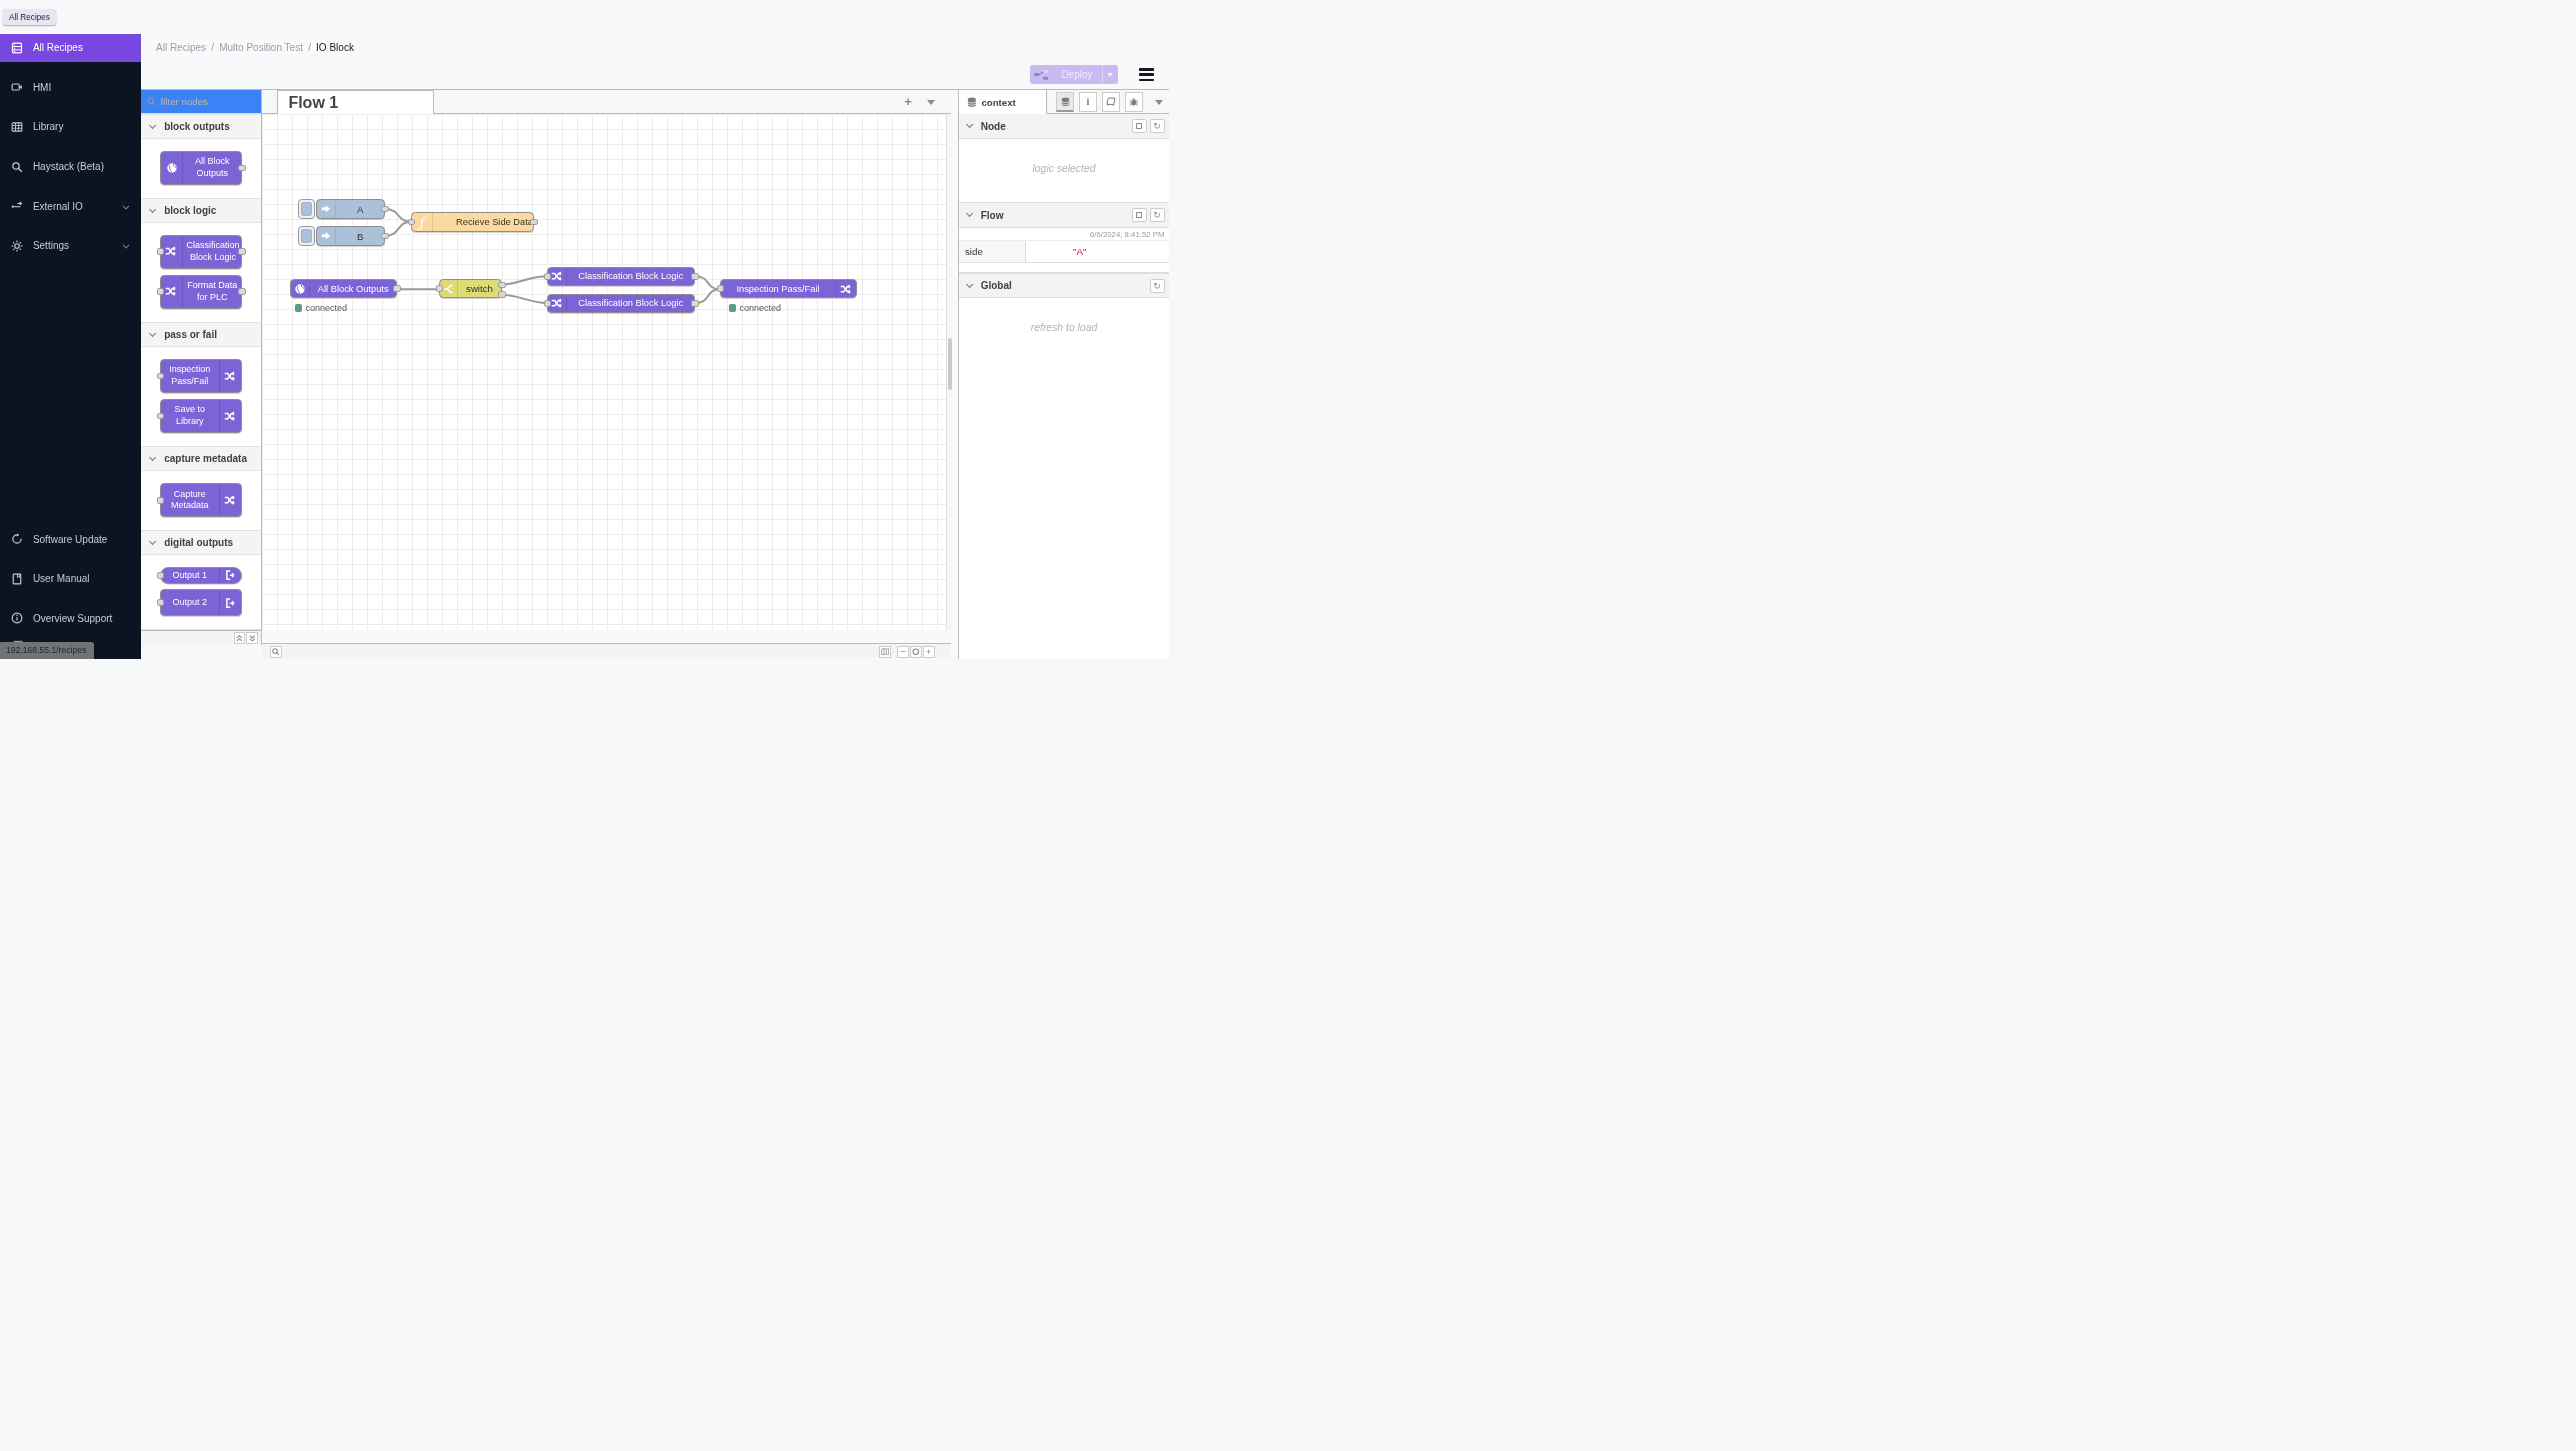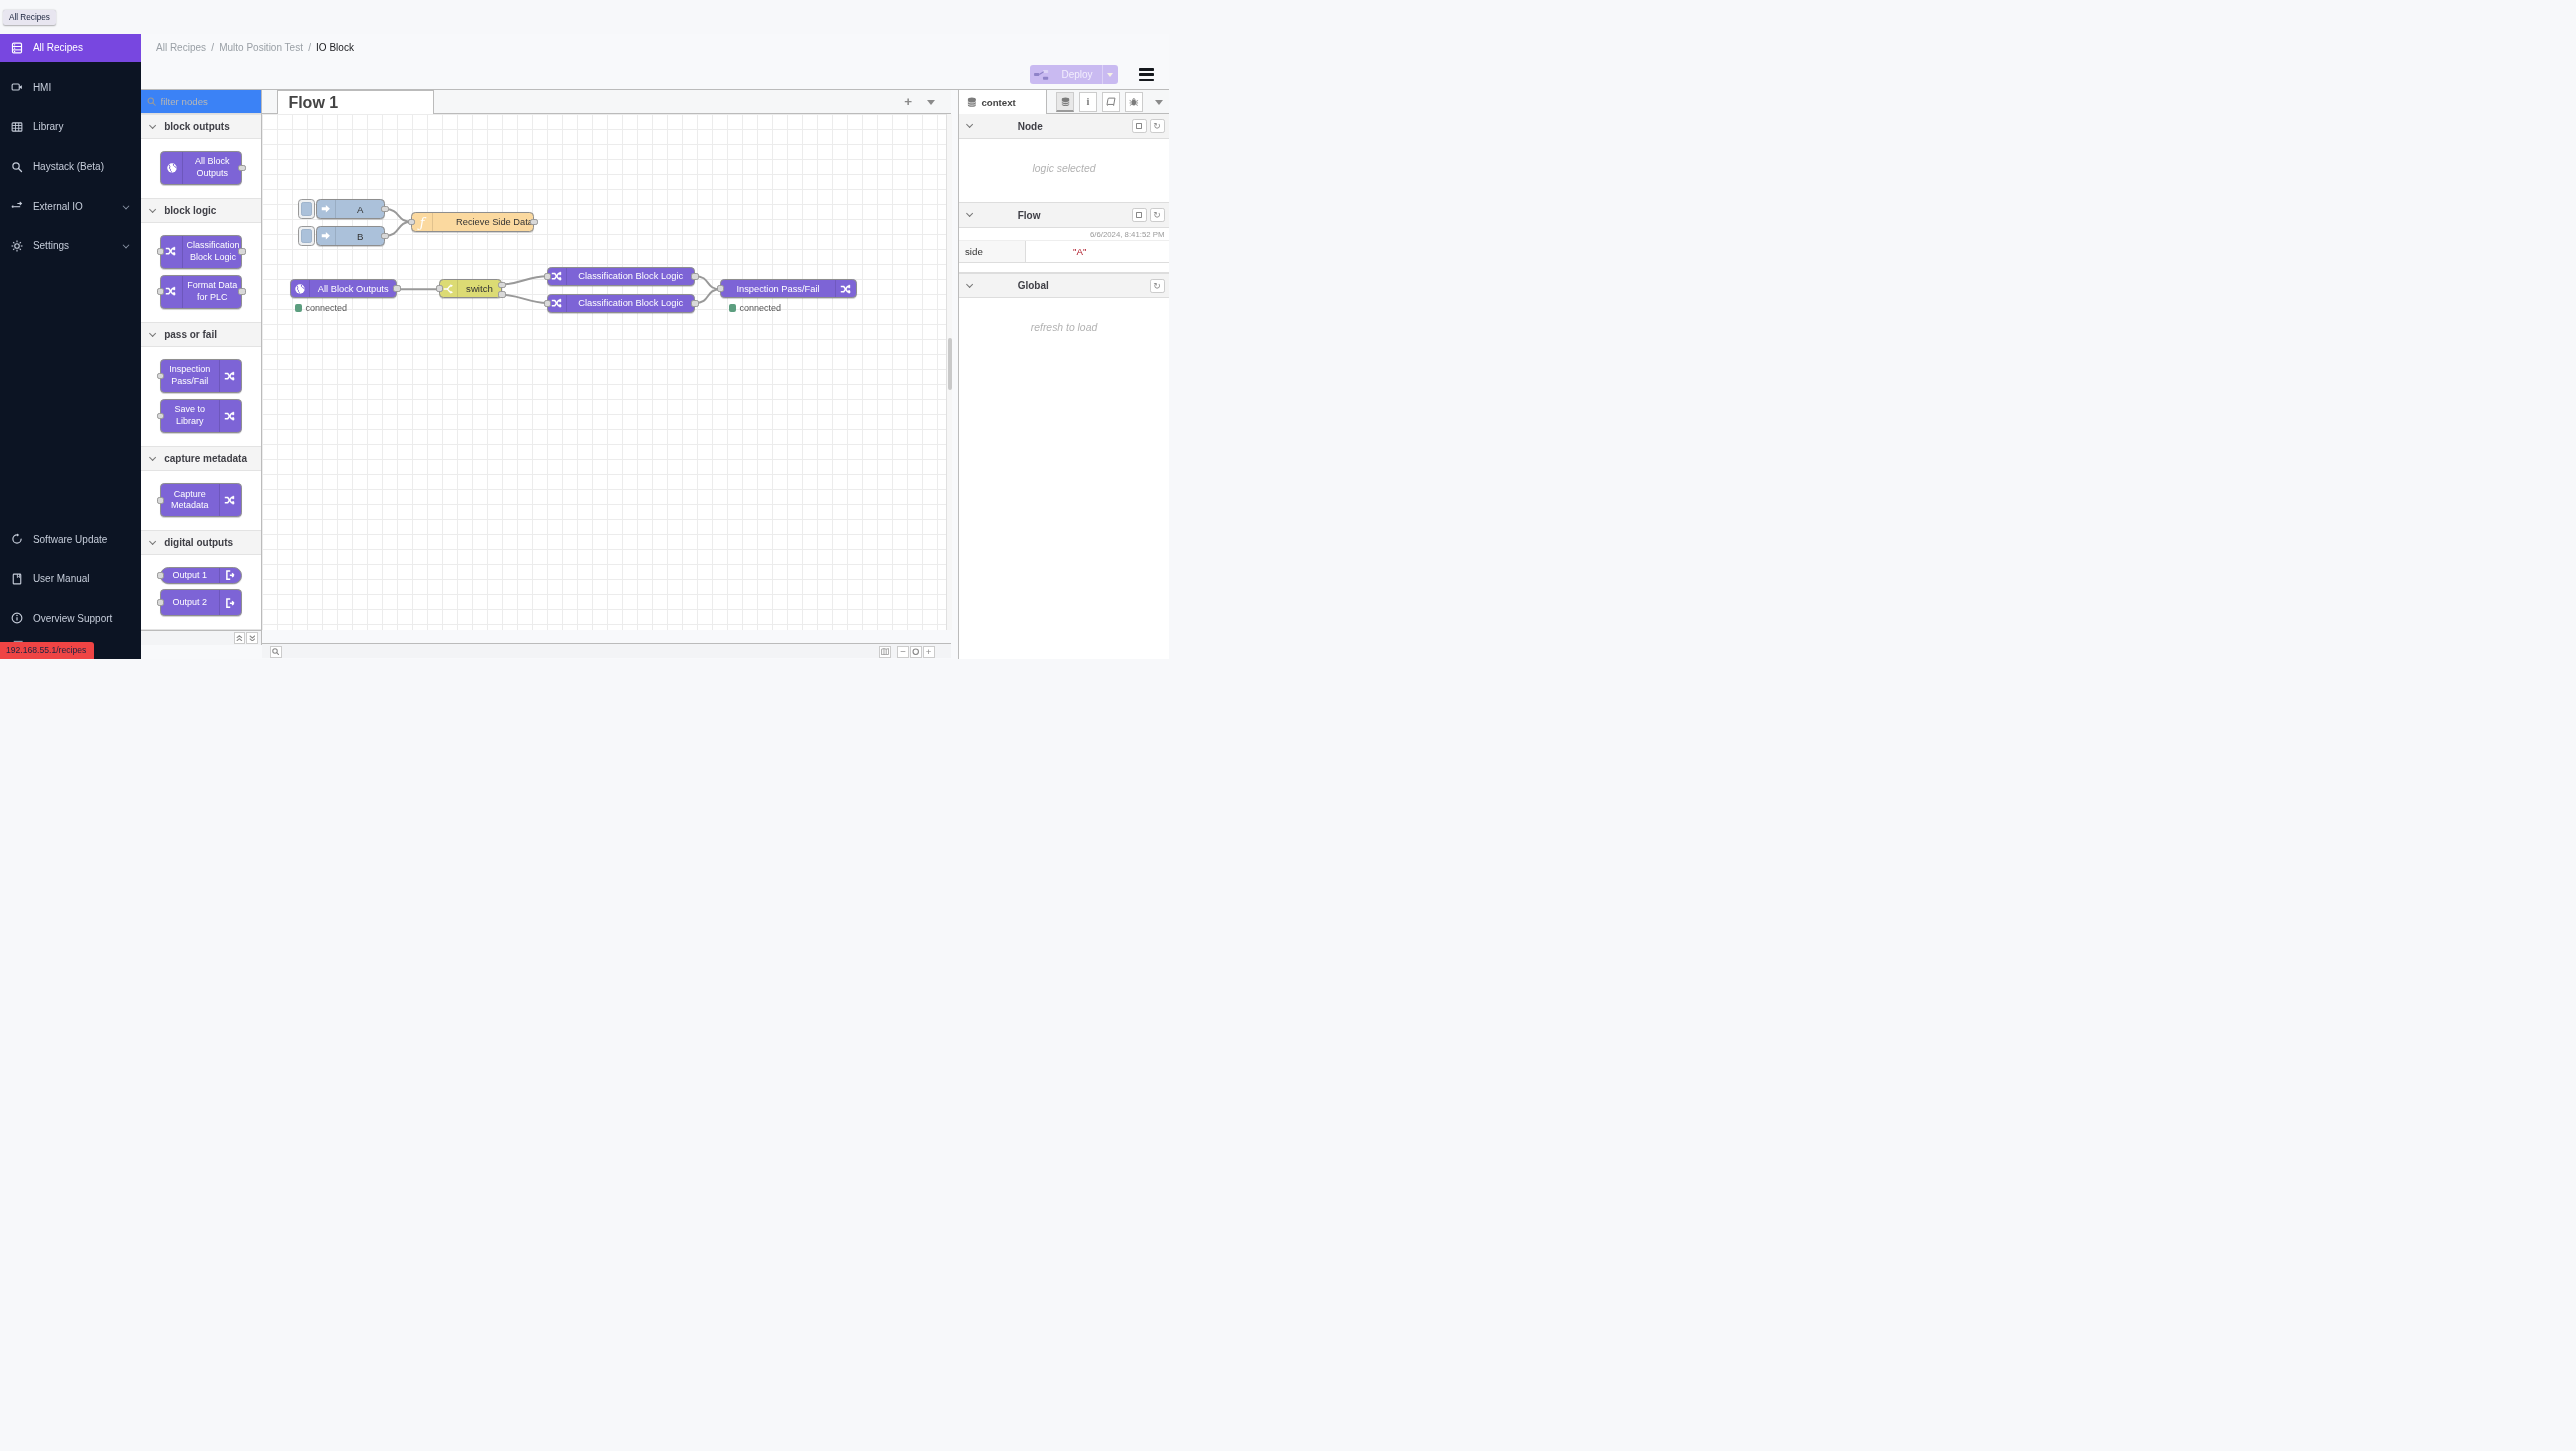--- a/index.html
+++ b/index.html
@@ -20,21 +20,21 @@
 
   
   .sidebar { position:absolute; left:0; top:34px; width:141px; height:625px; background:#0c1423; }
   .nav-item { display:flex; align-items:center; height:27.6px; padding-left:11.2px; color:#c6cdda; font-size:10px; cursor:pointer; position:relative; }
   .nav-item svg { flex:0 0 12px; margin-right:9.7px; }
   .nav-item.active { background:#7847e0; color:#fff; }
   .nav-item .chev { position:absolute; right:12px; top:10.4px; width:6px; height:6px; border-right:1.5px solid #8d97a8; border-bottom:1.5px solid #8d97a8; transform:rotate(45deg) scale(.8); }
   .nav-gap { height:12px; }
   .nav-footer { position:absolute; left:0; bottom:27px; width:100%; }
   .collapse-row { position:absolute; left:10.4px; bottom:6px; color:#8d97a8; }
-  .status-tooltip { position:absolute; left:0; bottom:0; background:#ef4444; color:#1a2340; font-size:8.6px; padding:3px 7.5px 3.7px 6px; border-top-right-radius:3px; z-index:40; }
+  .status-tooltip { position:absolute; left:0; bottom:0; background:#737373; color:#1a2340; font-size:8.6px; padding:3px 7.5px 3.7px 6px; border-top-right-radius:3px; z-index:40; }
 
   
   .content { position:absolute; left:141px; top:34px; width:1028px; height:625px; background:#f8f9fb; }
   .breadcrumb { position:absolute; left:15px; top:8.2px; font-size:10px; color:#9aa0a6; }
   .breadcrumb .sep { margin:0 5.2px; }
   .breadcrumb .current { color:#202124; }
   .deploy-btn { position:absolute; right:51px; top:31px; width:88px; height:19.4px; background:#c9baf1; border-radius:3px; display:flex; align-items:center; cursor:default; }
   .deploy-btn .dicon { width:22.4px; display:flex; justify-content:center; }
   .deploy-btn .dlabel { flex:1; color:#f2edfd; font-size:10px; text-align:center; }
   .deploy-btn .dcaret { width:16.4px; display:flex; justify-content:center; align-items:center; border-left:0.7px solid rgba(255,255,255,.35); height:100%; }
@@ -104,21 +104,21 @@
   .rp-header { position:absolute; left:0; top:0; width:100%; height:24px; background:#f6f7f8; border-bottom:0.7px solid #bbb; }
   .ctx-tab { position:absolute; left:0; top:0; height:24px; width:88px; background:#fff; border-right:0.7px solid #bbb; display:flex; align-items:center; padding-left:7.5px; font-size:9.7px; font-weight:bold; color:#444; cursor:pointer; }
   .ctx-tab svg { margin-right:5.2px; }
   .rp-iconbtn { position:absolute; top:2.2px; width:18px; height:19.4px; background:#fff; border:0.7px solid #ccc; display:flex; align-items:center; justify-content:center; cursor:pointer; }
   .rp-iconbtn.sel { background:#e8e8e8; border-bottom:2.2px solid #9a9a9a; }
   .rp-caret { position:absolute; top:9.7px; right:6px; width:0; height:0; border-left:4.5px solid transparent; border-right:4.5px solid transparent; border-top:5.2px solid #8a8a8a; cursor:pointer; }
 
   .rsection { border-bottom:0.7px solid #ddd; }
   .rsection-header { height:25px; background:#f3f3f3; border-bottom:0.7px solid #ddd; display:flex; align-items:center; padding-left:7.5px; position:relative; cursor:pointer; }
   .rsection-header .chev { width:5.2px; height:5.2px; border-right:1.5px solid #777; border-bottom:1.5px solid #777; transform:rotate(45deg); margin-right:9px; margin-top:-2.2px; }
-  .rsection-header .rtitle { font-size:10px; font-weight:bold; color:#3f3f46;margin-left:37px; }
+  .rsection-header .rtitle { font-size:10px; font-weight:bold; color:#3f3f46; }
   .hdr-btns { position:absolute; right:4.5px; top:5.2px; display:flex; gap:3px; }
   .hdr-btn { width:15px; height:14px; background:#fff; border:0.7px solid #ccc; border-radius:2.2px; display:flex; align-items:center; justify-content:center; color:#888; font-size:9px; cursor:pointer; }
   .hdr-btn .sq { width:6px; height:6px; border:1.1px solid #888; border-radius:0.7px; }
   .rempty { text-align:center; font-style:italic; color:#b2b2b2; font-size:10.4px; padding:24px 0 28px; }
   .ts-row { height:12.7px; border-bottom:0.7px solid #eee; font-size:7.8px; color:#9a9a9a; text-align:right; padding:1.5px 4.5px 0 0; }
   .kv-row { display:flex; height:22.4px; border-bottom:0.7px solid #ddd; align-items:stretch;gap:38px; }
   .kv-key { width:67px; background:#f7f7f7; border-right:0.7px solid #ddd; font-size:9.7px; color:#333; display:flex; align-items:center; padding-left:6px; }
   .kv-val { flex:1; font-size:9.7px; color:#ad1625; display:flex; align-items:center; padding-left:9px; }
   .kv-pad { height:9px; }
 </style>

